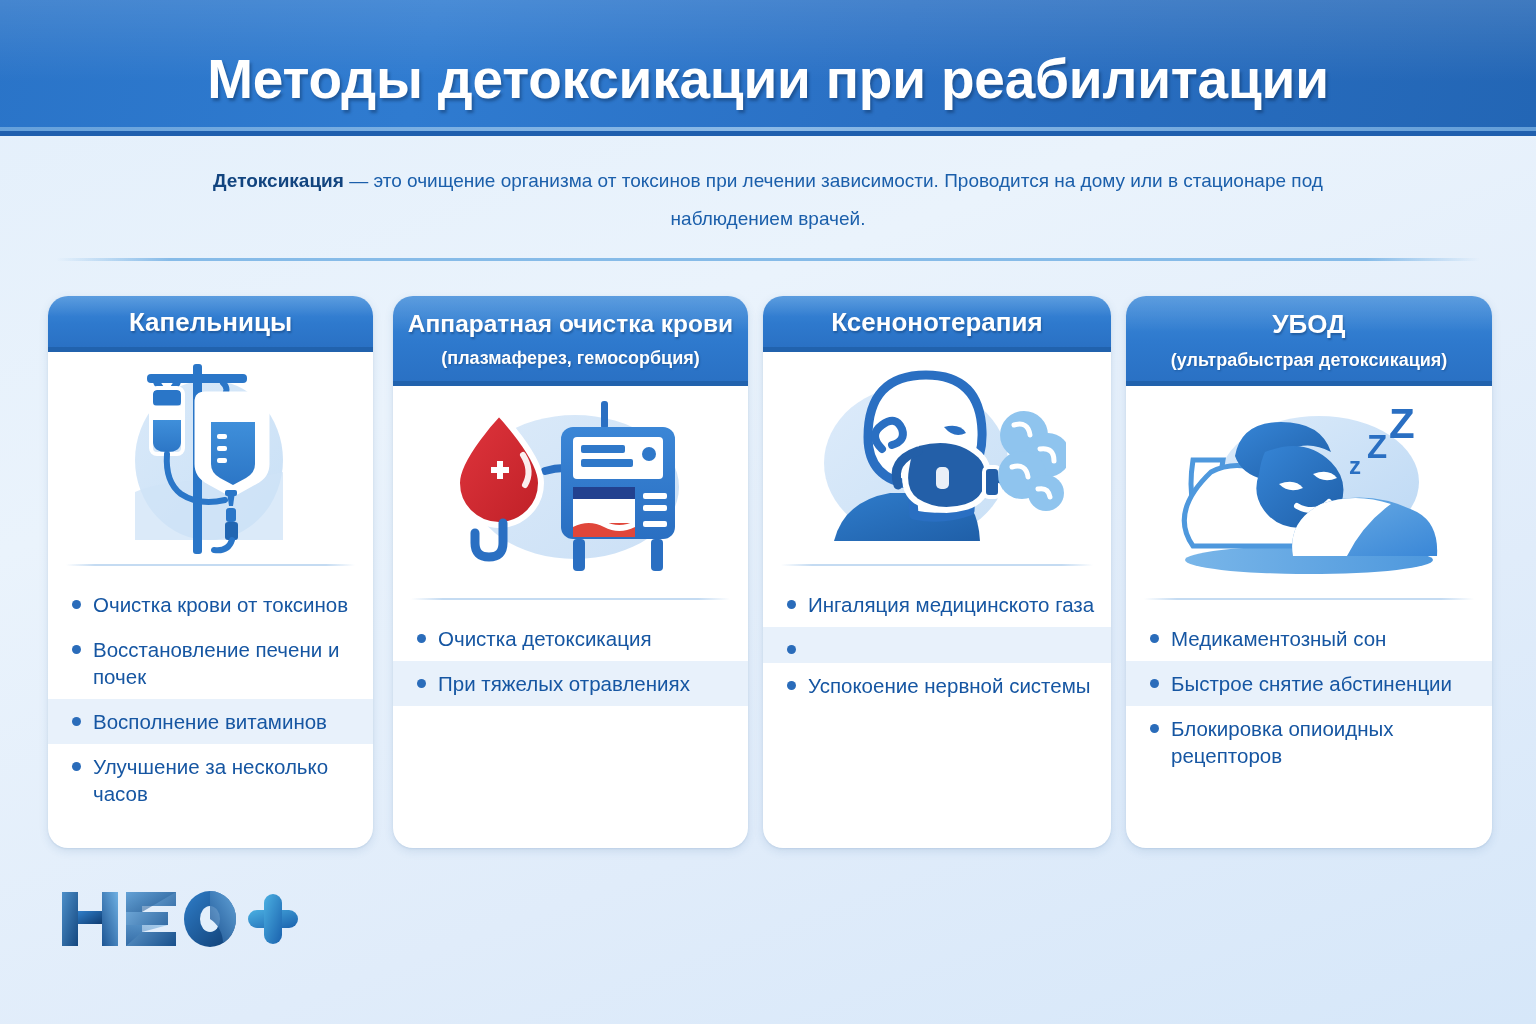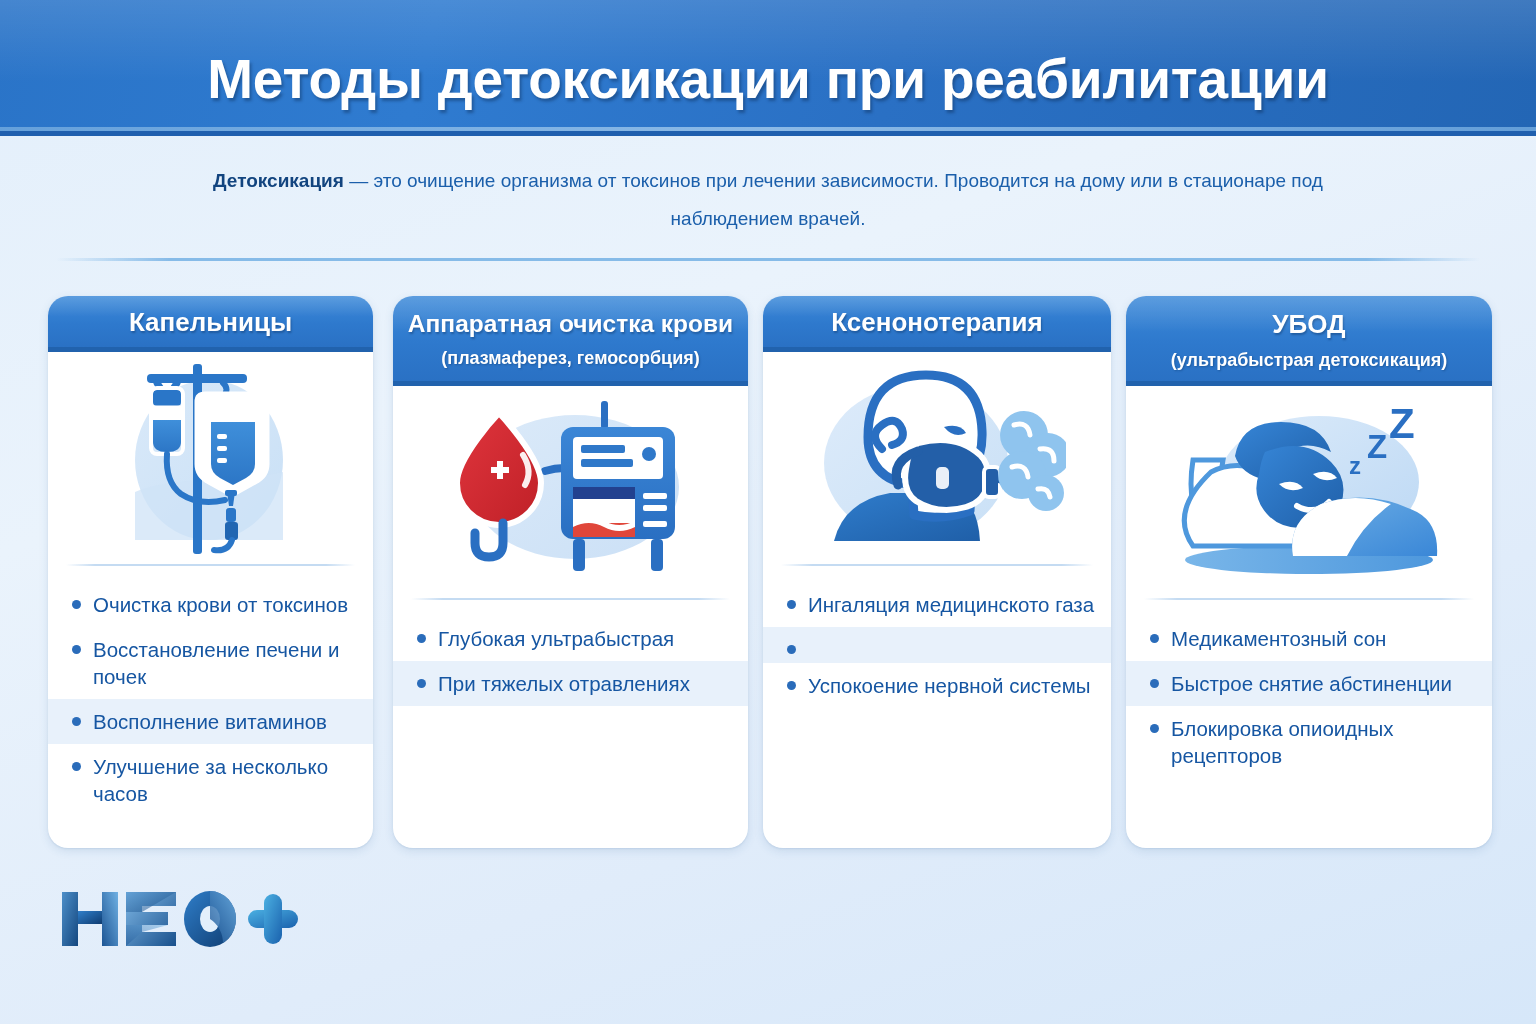--- a/index.html
+++ b/index.html
@@ -330,21 +330,21 @@
           <rect x="206" y="122" width="24" height="6" rx="2" fill="#ffffff"></rect>
 
           <rect x="136" y="140" width="12" height="32" rx="4" fill="#2a6fc2"></rect>
           <rect x="214" y="140" width="12" height="32" rx="4" fill="#2a6fc2"></rect>
         </svg>
       </div>
       <div class="card-divider"></div>
       <ul class="bullets">
         <li class="bullet">
             <span class="dot"></span>
-            <span class="btxt">Глубокая ультрабыстрая</span>
+            <span class="btxt">Очистка детоксикация</span>
           </li>
         <li class="bullet alt">
             <span class="dot"></span>
             <span class="btxt">При тяжелых отравлениях</span>
           </li>
       </ul>
     </div>
 
     <div class="card c3">
       <div class="card-head">

